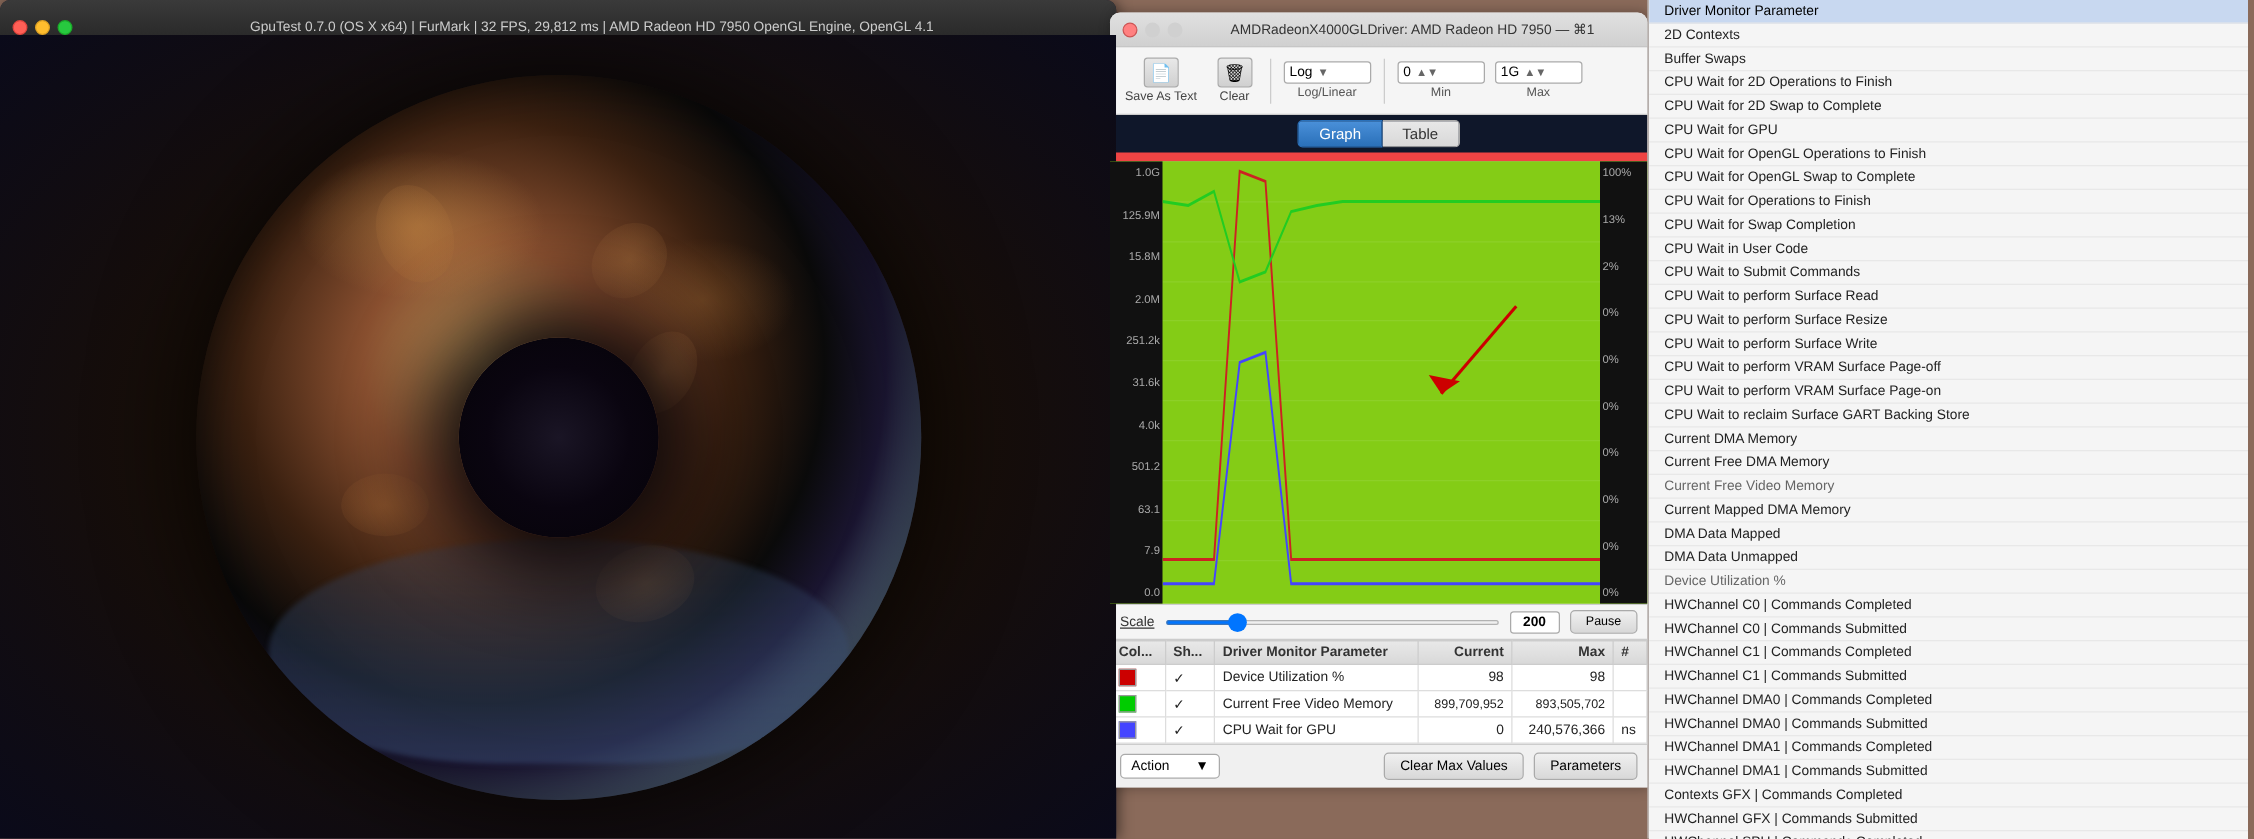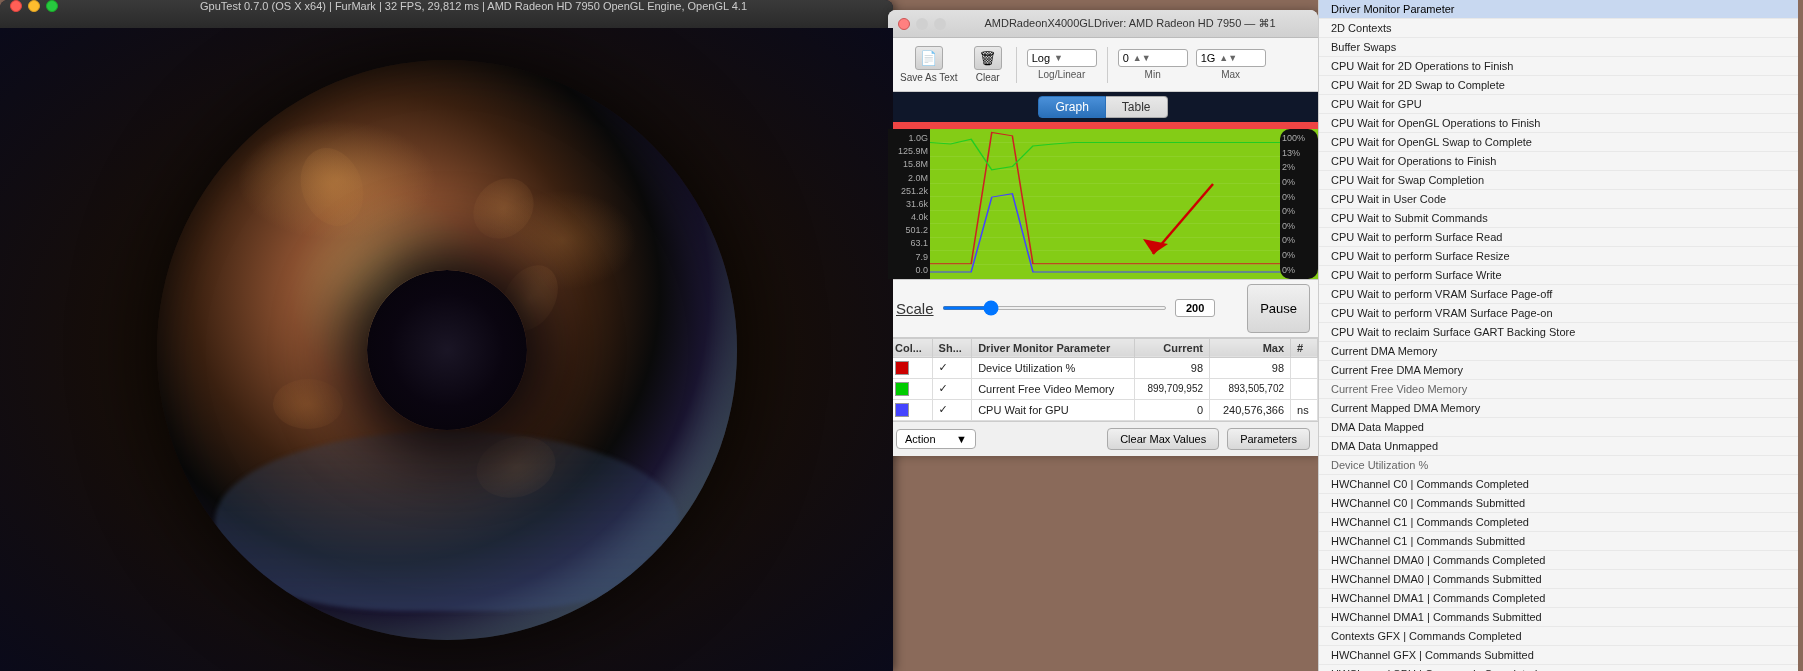--- a/index.html
+++ b/index.html
@@ -21,21 +21,21 @@
       border-radius: 8px 8px 0 0;
       display: flex;
       flex-direction: column;
       overflow: hidden;
       box-shadow: 2px 0 10px rgba(0,0,0,0.5);
     }
     .window-titlebar {
       height: 28px;
       background: linear-gradient(to bottom, #3a3a3a, #2a2a2a);
       display: flex;
-      align-items: flex-start;
+      align-items: flex-end;
       padding: 0 10px;
       gap: 6px;
       flex-shrink: 0;
     }
     .traffic-light {
       width: 12px; height: 12px; border-radius: 50%;
       cursor: pointer;
     }
     .tl-close { background: #ff5f56; border: 1px solid #e0443e; }
     .tl-min { background: #ffbd2e; border: 1px solid #dea123; }
@@ -87,21 +87,21 @@
       position: absolute;
       border-radius: 50%;
       background: radial-gradient(ellipse, rgba(220,160,80,0.4) 0%, transparent 70%);
     }
     .donut-h1 { width: 200px; height: 120px; top: 60px; left: 80px; }
     .donut-h2 { width: 150px; height: 100px; top: 130px; right: 100px; background: radial-gradient(ellipse, rgba(180,120,60,0.3) 0%, transparent 70%); }
 
     
     .amd-window {
       width: 430px;
-      height: 446px;
+      height: 620px;
       background: #f0f0f0;
       border-radius: 8px 8px 0 0;
       display: flex;
       flex-direction: column;
       overflow: hidden;
       box-shadow: 2px 0 10px rgba(0,0,0,0.3);
       margin-top: 10px;
       margin-left: -5px;
     }
     .amd-titlebar {
@@ -228,21 +228,20 @@
       background: rgba(255,255,255,0.08);
     }
     .graph-right-labels {
       width: 38px;
       background: #111;
       display: flex;
       flex-direction: column;
       justify-content: space-between;
       padding: 4px 2px;
       flex-shrink: 0;
-      border-radius: 10px;
     }
     .r-label {
       font-size: 9px;
       color: #aaa;
       text-align: left;
     }
 
     
     .graph-svg {
       position: absolute;
@@ -254,40 +253,39 @@
     .scale-area {
       display: flex;
       align-items: center;
       padding: 4px 8px;
       background: #f5f5f5;
       border-top: 1px solid #ccc;
       border-bottom: 1px solid #ccc;
       gap: 8px;
       flex-shrink: 0;
     }
-    .scale-label { font-size: 15px; color: #333; text-decoration: underline; }
+    .scale-label { font-size: 11px; color: #333; text-decoration: underline; }
     .scale-slider { flex: 1; height: 4px; background: #ccc; border-radius: 2px; }
     .scale-value {
       background: white;
       border: 1px solid #aaa;
       border-radius: 3px;
       padding: 2px 8px;
       font-size: 11px;
       min-width: 40px;
       text-align: center;
       font-weight: bold;
     }
     .pause-btn {
       background: linear-gradient(to bottom, #f0f0f0, #d8d8d8);
       border: 1px solid #aaa;
       border-radius: 4px;
-      padding: 16px 12px;
-      font-size: 13px;
-      cursor: pointer;
-      margin-left: 24px;
+      padding: 3px 12px;
+      font-size: 10px;
+      cursor: pointer;
     }
 
     
     .data-table {
       width: 100%;
       border-collapse: collapse;
       flex-shrink: 0;
     }
     .data-table th {
       background: linear-gradient(to bottom, #e8e8e8, #d8d8d8);

